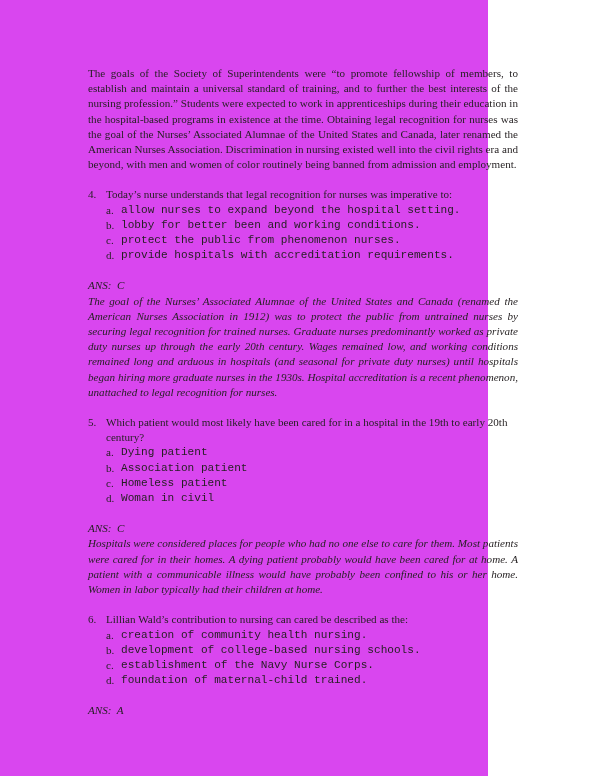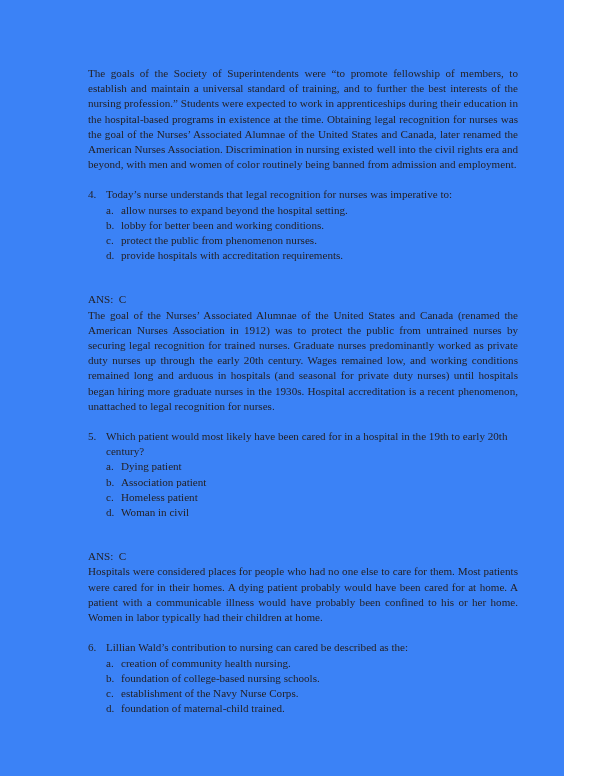--- a/index.html
+++ b/index.html
@@ -9,23 +9,23 @@
   }
   body {
     width: 600px;
     height: 776px;
     overflow: hidden;
     font-family: "Liberation Serif", "DejaVu Serif", serif;
     color: #231f20;
   }
   .page {
     position: relative;
-    width: 564px;
+    width: 488px;
     height: 776px;
-    background: #3b82f6;
+    background: #d946ef;
     box-sizing: border-box;
     padding: 66px 84px 0 88px;
   }
   .content {
     width: 430px;
     font-size: 11.1px;
     line-height: 15.2px;
     text-align: left;
   }
 
@@ -64,26 +64,28 @@
     display: flex;
     align-items: flex-start;
     padding-left: 18px;
   }
   .opt-letter {
     width: 15px;
     flex: 0 0 15px;
   }
   .opt-text {
     flex: 1 1 auto;
+    font-family: Liberation Mono, monospace;
   }
 
   
   .ans-wrap {
     padding-left: 0;
-    margin-top: 29px;
+    margin-top: 15px;
+    font-style: italic;
   }
   .ans-line {
     margin: 0;
     white-space: pre;
   }
   .rationale {
     margin: 0;
     text-align: justify;
     text-justify: inter-word;
   }
@@ -158,28 +160,31 @@
             <div class="q-num">6.</div>
             <div class="q-stem">Lillian Wald’s contribution to nursing can cared be described as the:</div>
           </div>
           <ul class="options">
             <li class="opt-row">
               <span class="opt-letter">a.</span>
               <span class="opt-text">creation of community health nursing.</span>
             </li>
             <li class="opt-row">
               <span class="opt-letter">b.</span>
-              <span class="opt-text">foundation of college-based nursing schools.</span>
+              <span class="opt-text">development of college-based nursing schools.</span>
             </li>
             <li class="opt-row">
               <span class="opt-letter">c.</span>
               <span class="opt-text">establishment of the Navy Nurse Corps.</span>
             </li>
             <li class="opt-row">
               <span class="opt-letter">d.</span>
               <span class="opt-text">foundation of maternal-child trained.</span>
             </li>
           </ul>
+          <div class="ans-wrap no-rationale">
+            <p class="ans-line">ANS:  A</p>
+          </div>
         </div>
       </div>
 
   </div>
 </div>
 
 </body></html>

